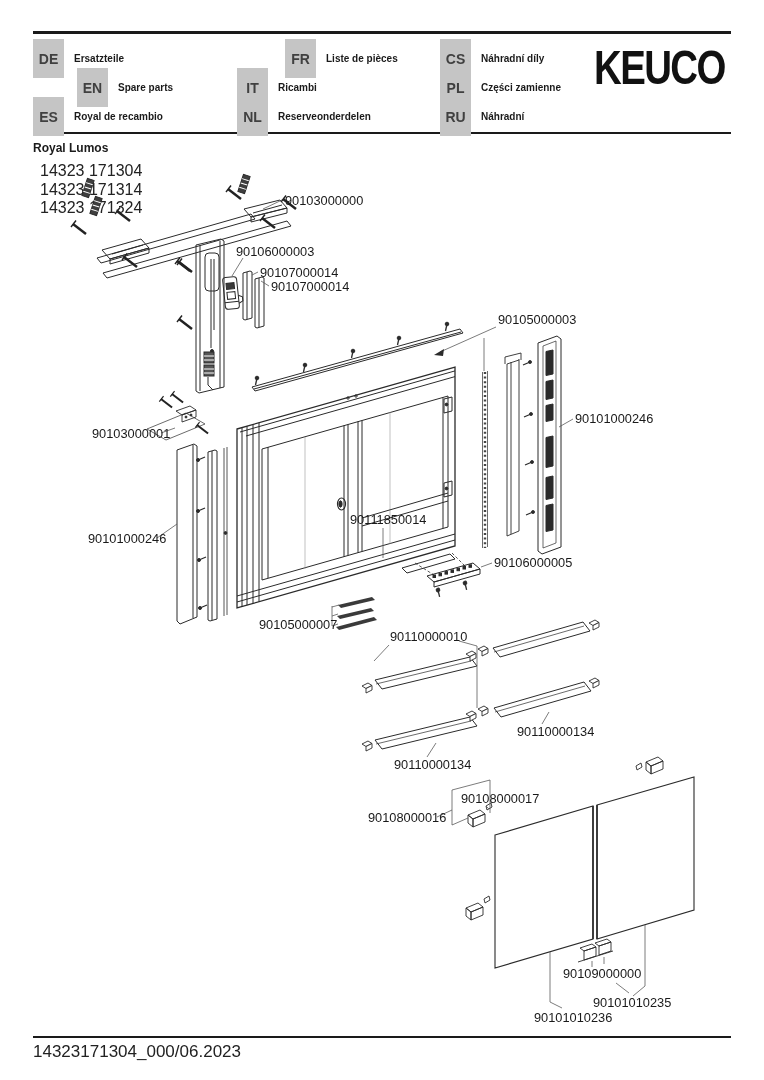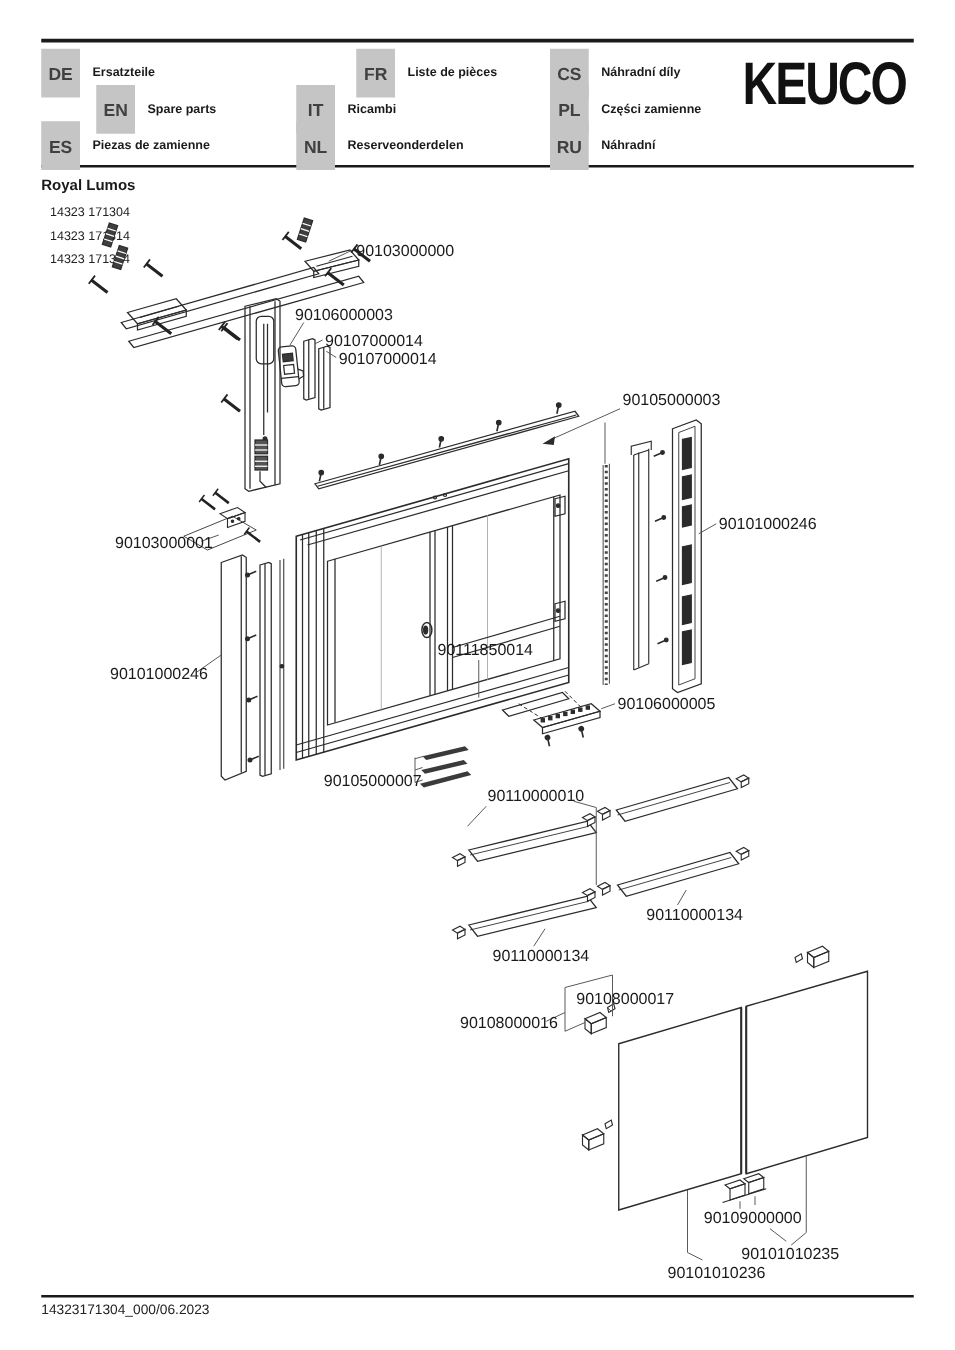--- a/index.html
+++ b/index.html
@@ -10,43 +10,43 @@
   
   .lang{position:absolute;display:flex;align-items:center;gap:10px;height:21px;}
   .lang .code{display:inline-flex;align-items:center;justify-content:center;
       width:31px;height:39px;background:#c5c5c5;color:#404040;
       font-weight:bold;font-size:14px;}
   .lang .lbl{font-weight:bold;font-size:10px;white-space:nowrap;}
   .brand{position:absolute;left:594px;top:44px;width:160px;
       font-weight:bold;font-size:48px;letter-spacing:-2px;color:#111;
       transform:scaleX(0.80);transform-origin:left top;line-height:1;}
   .title{position:absolute;left:33px;top:141px;font-weight:bold;font-size:12px;}
-  .models{position:absolute;left:40px;top:162px;font-size:10px;line-height:18.5px;color:#222;}
-  .footer-text{position:absolute;left:33px;top:1042px;font-size:11px;color:#222;}
+  .models{position:absolute;left:40px;top:162px;font-size:16px;line-height:18.5px;color:#222;}
+  .footer-text{position:absolute;left:33px;top:1042px;font-size:17px;color:#222;}
   svg text{font-family:"Liberation Sans",sans-serif;font-size:12.8px;fill:#1a1a1a;}
   svg .ln{stroke:#2b2b2b;fill:none;}
   svg .ldr{stroke:#5a5a5a;stroke-width:0.8;fill:none;}
 </style>
 </head>
 <body>
 
 <div class="rule" style="left:33px;top:31px;width:698px;height:2.5px;"></div>
 <div class="rule" style="left:33px;top:132px;width:698px;height:2px;"></div>
 
 <div class="lang" style="left:33px;top:48px;">
     <span class="code">DE</span>
     <span class="lbl">Ersatzteile</span>
   </div>
 <div class="lang" style="left:33px;top:77px;padding-left:44px;">
     <span class="code">EN</span>
     <span class="lbl">Spare parts</span>
   </div>
 <div class="lang" style="left:33px;top:106px;">
     <span class="code">ES</span>
-    <span class="lbl">Piezas de zamienne</span>
+    <span class="lbl">Royal de recambio</span>
   </div>
 <div class="lang" style="left:237px;top:48px;margin-left:48px;">
     <span class="code">FR</span>
     <span class="lbl">Liste de pièces</span>
   </div>
 <div class="lang" style="left:237px;top:77px;">
     <span class="code">IT</span>
     <span class="lbl">Ricambi</span>
   </div>
 <div class="lang" style="left:237px;top:106px;">

